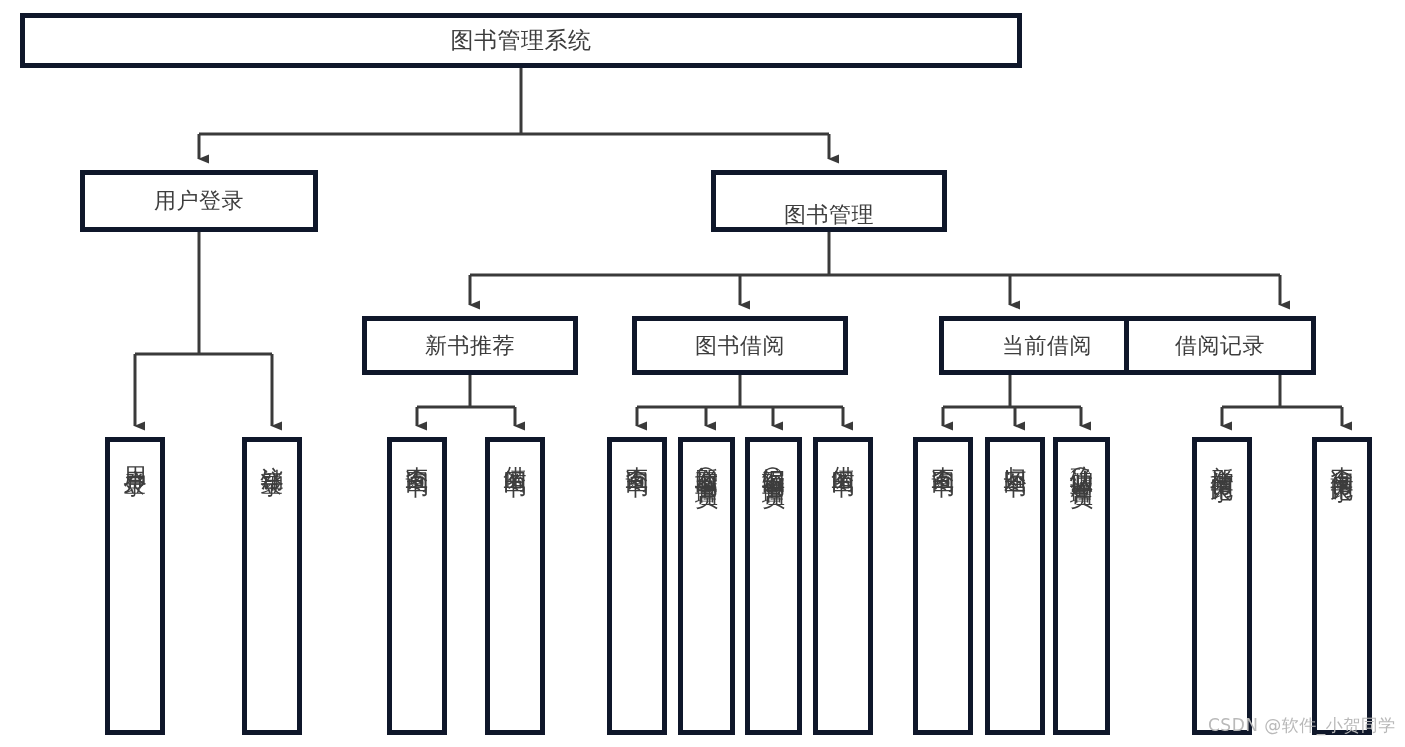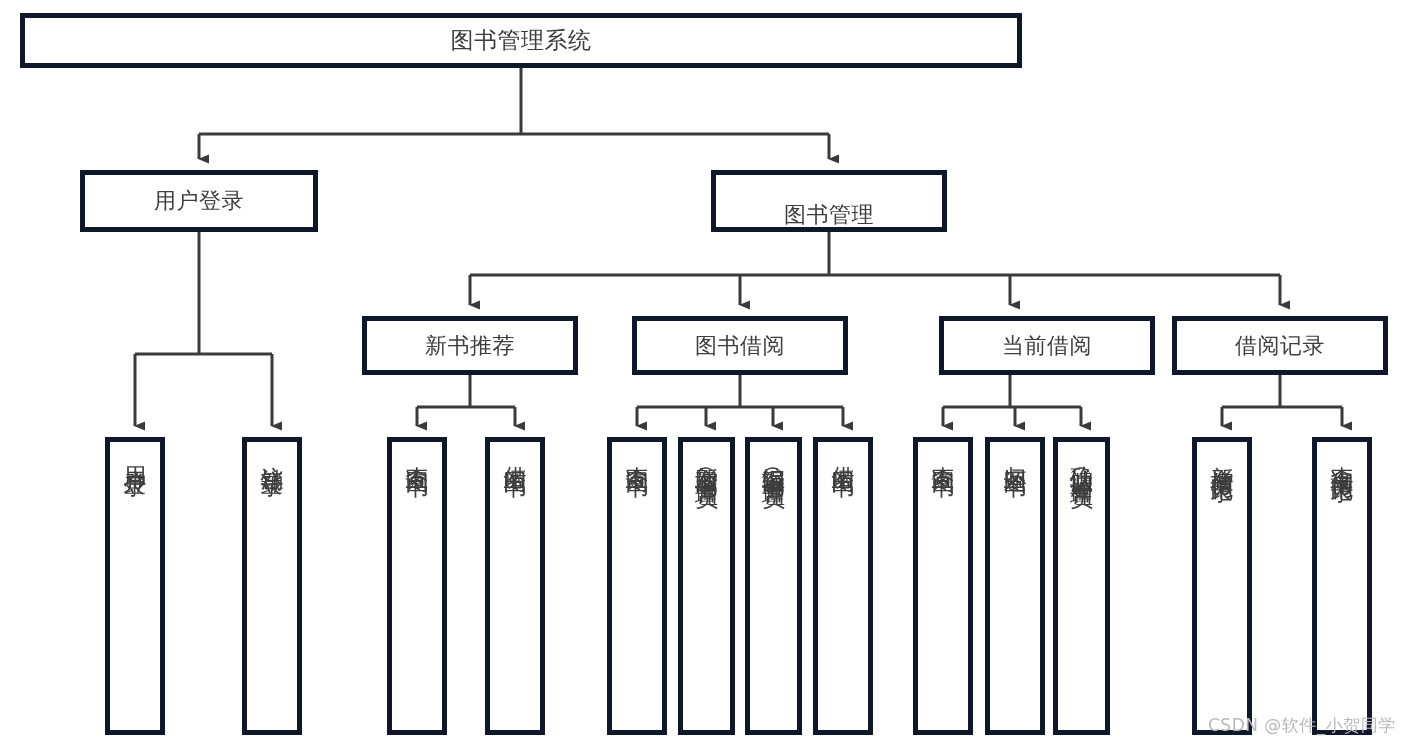--- a/index.html
+++ b/index.html
@@ -138,21 +138,21 @@
 
   <div class="node horizontal" style="left: 362px; top: 316px; width: 216px; height: 59px;">
     <span class="node-label">新书推荐</span>
   </div>
   <div class="node horizontal" style="left: 632px; top: 316px; width: 216px; height: 59px;">
     <span class="node-label">图书借阅</span>
   </div>
   <div class="node horizontal" style="left: 902px; top: 316px; width: 216px; height: 59px; margin-left: 37px;">
     <span class="node-label">当前借阅</span>
   </div>
-  <div class="node horizontal" style="left: 1172px; top: 316px; width: 216px; height: 59px;">
+  <div class="node horizontal" style="left: 1124px; top: 316px; width: 192px; height: 59px;">
     <span class="node-label">借阅记录</span>
   </div>
 
   <div class="node vertical" style="left: 105px; top: 437px; width: 60px; height: 298px;">
     <span class="node-label">用户登录</span>
   </div>
   <div class="node vertical" style="left: 242px; top: 437px; width: 60px; height: 298px;">
     <span class="node-label">注销登录</span>
   </div>
   <div class="node vertical" style="left: 387px; top: 437px; width: 60px; height: 298px;">

